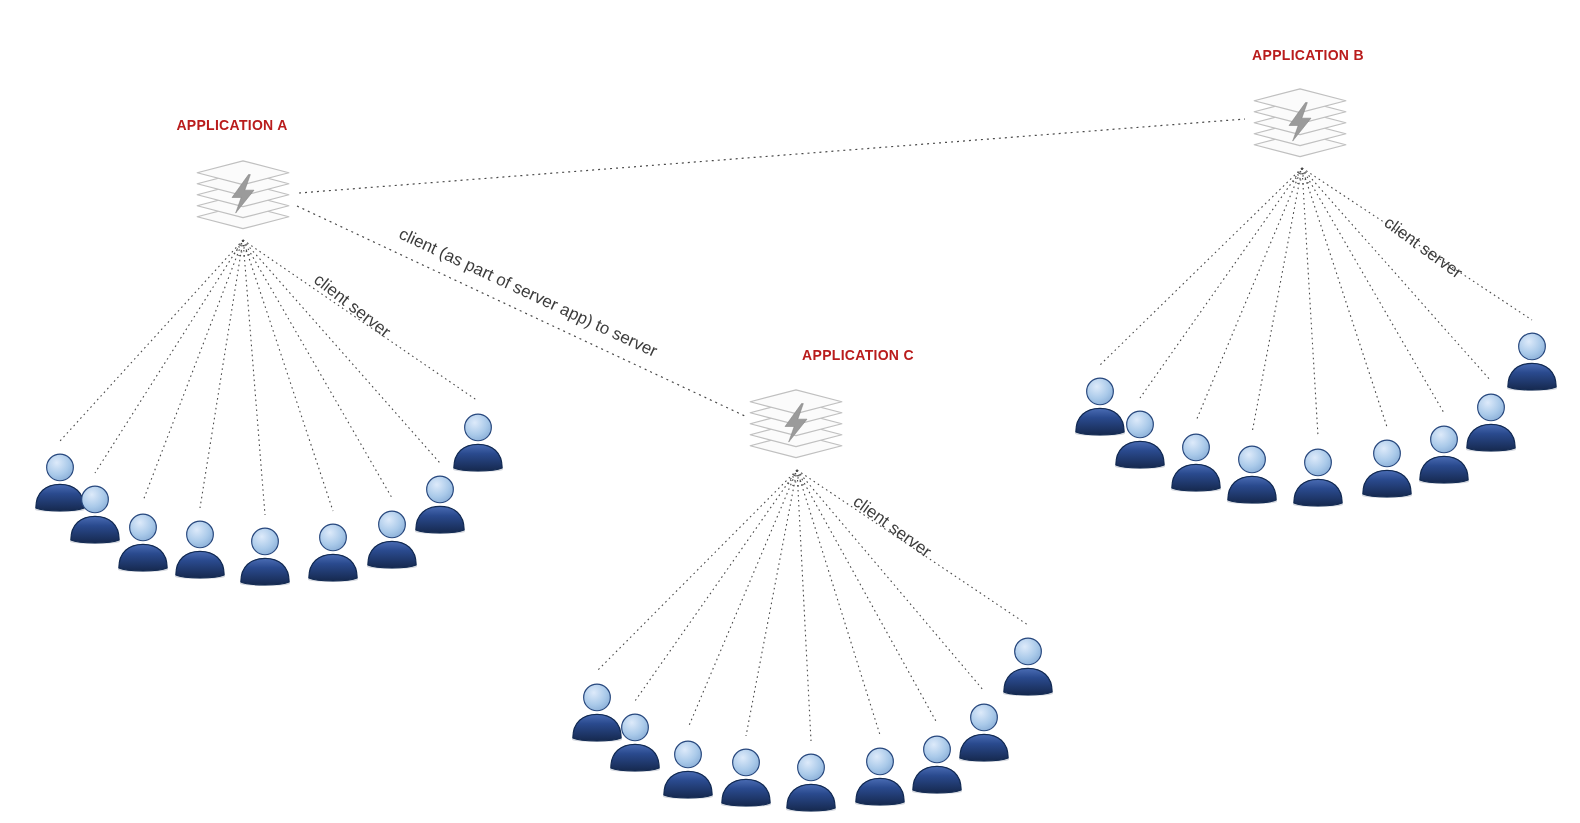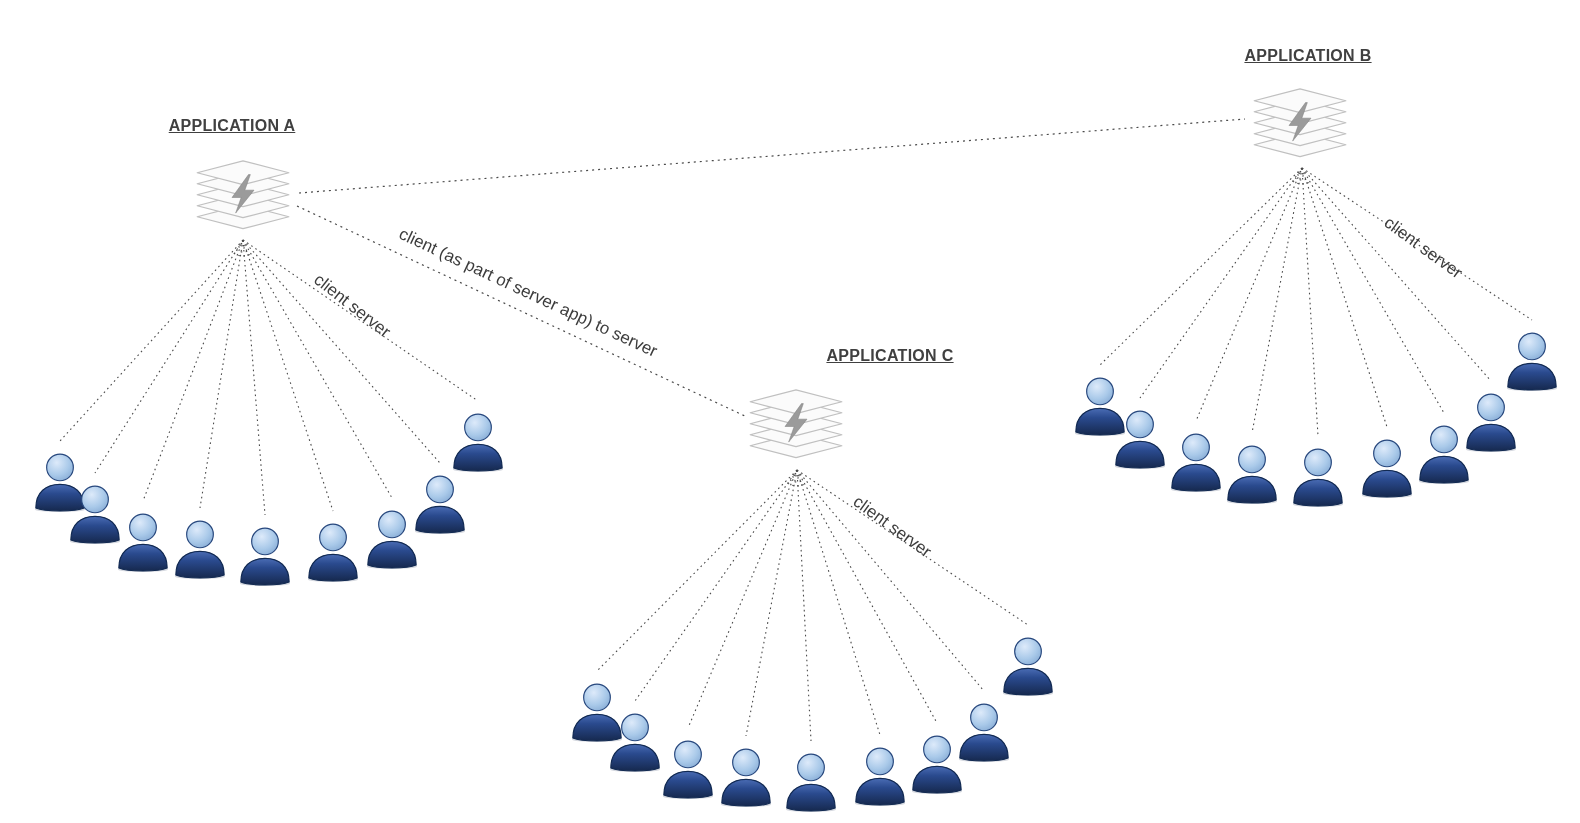--- a/index.html
+++ b/index.html
@@ -11,25 +11,24 @@
     background:#ffffff;
     font-family:"Liberation Sans", sans-serif;
   }
   #diagram-svg{position:absolute;left:0;top:0;}
   .dot{stroke:#4a4a4a;stroke-width:1.1;stroke-dasharray:1.6 3.4;fill:none;}
   .conn{stroke-dasharray:2 4;stroke-width:1.2;}
   .app-title{
     position:absolute;
     transform:translateX(-50%);
     font-weight:bold;
-    font-size:16px;
+    font-size:14px;
     letter-spacing:.3px;
-    color:#404040;
+    color:#b91c1c;
     white-space:nowrap;
-    text-decoration:underline;
   }
   .fan-label{
     position:absolute;
     font-size:17px;
     color:#3c3c3c;
     white-space:nowrap;
   }
   .conn-label{
     position:absolute;
     font-size:17px;
@@ -147,21 +146,21 @@
         <use href="#user-sym" x="851" y="742" width="58" height="64"></use>
         <use href="#user-sym" x="908" y="730" width="58" height="64"></use>
         <use href="#user-sym" x="955" y="698" width="58" height="64"></use>
         <use href="#user-sym" x="999" y="632" width="58" height="64"></use>
         <use href="#server-sym" x="741" y="381" width="110" height="80"></use>
       </g>
     </svg>
 
   <div class="app-title" style="left:232px;top:117px">APPLICATION A</div>
   <div class="app-title" style="left:1308px;top:47px">APPLICATION B</div>
-  <div class="app-title" style="left:890px;top:347px">APPLICATION C</div>
+  <div class="app-title" style="left:858px;top:347px">APPLICATION C</div>
 
   <div class="fan-label" style="left:352px;top:306px;transform:translate(-50%,-50%) rotate(38deg)">client server</div>
   <div class="fan-label" style="left:1423px;top:248px;transform:translate(-50%,-50%) rotate(36deg)">client server</div>
   <div class="fan-label" style="left:892px;top:527px;transform:translate(-50%,-50%) rotate(36deg)">client server</div>
 
   <div class="conn-label" style="left:528px;top:293px;transform:translate(-50%,-50%) rotate(25deg)">client (as part of server app) to server</div>
 
 </div>
 
 </body></html>

